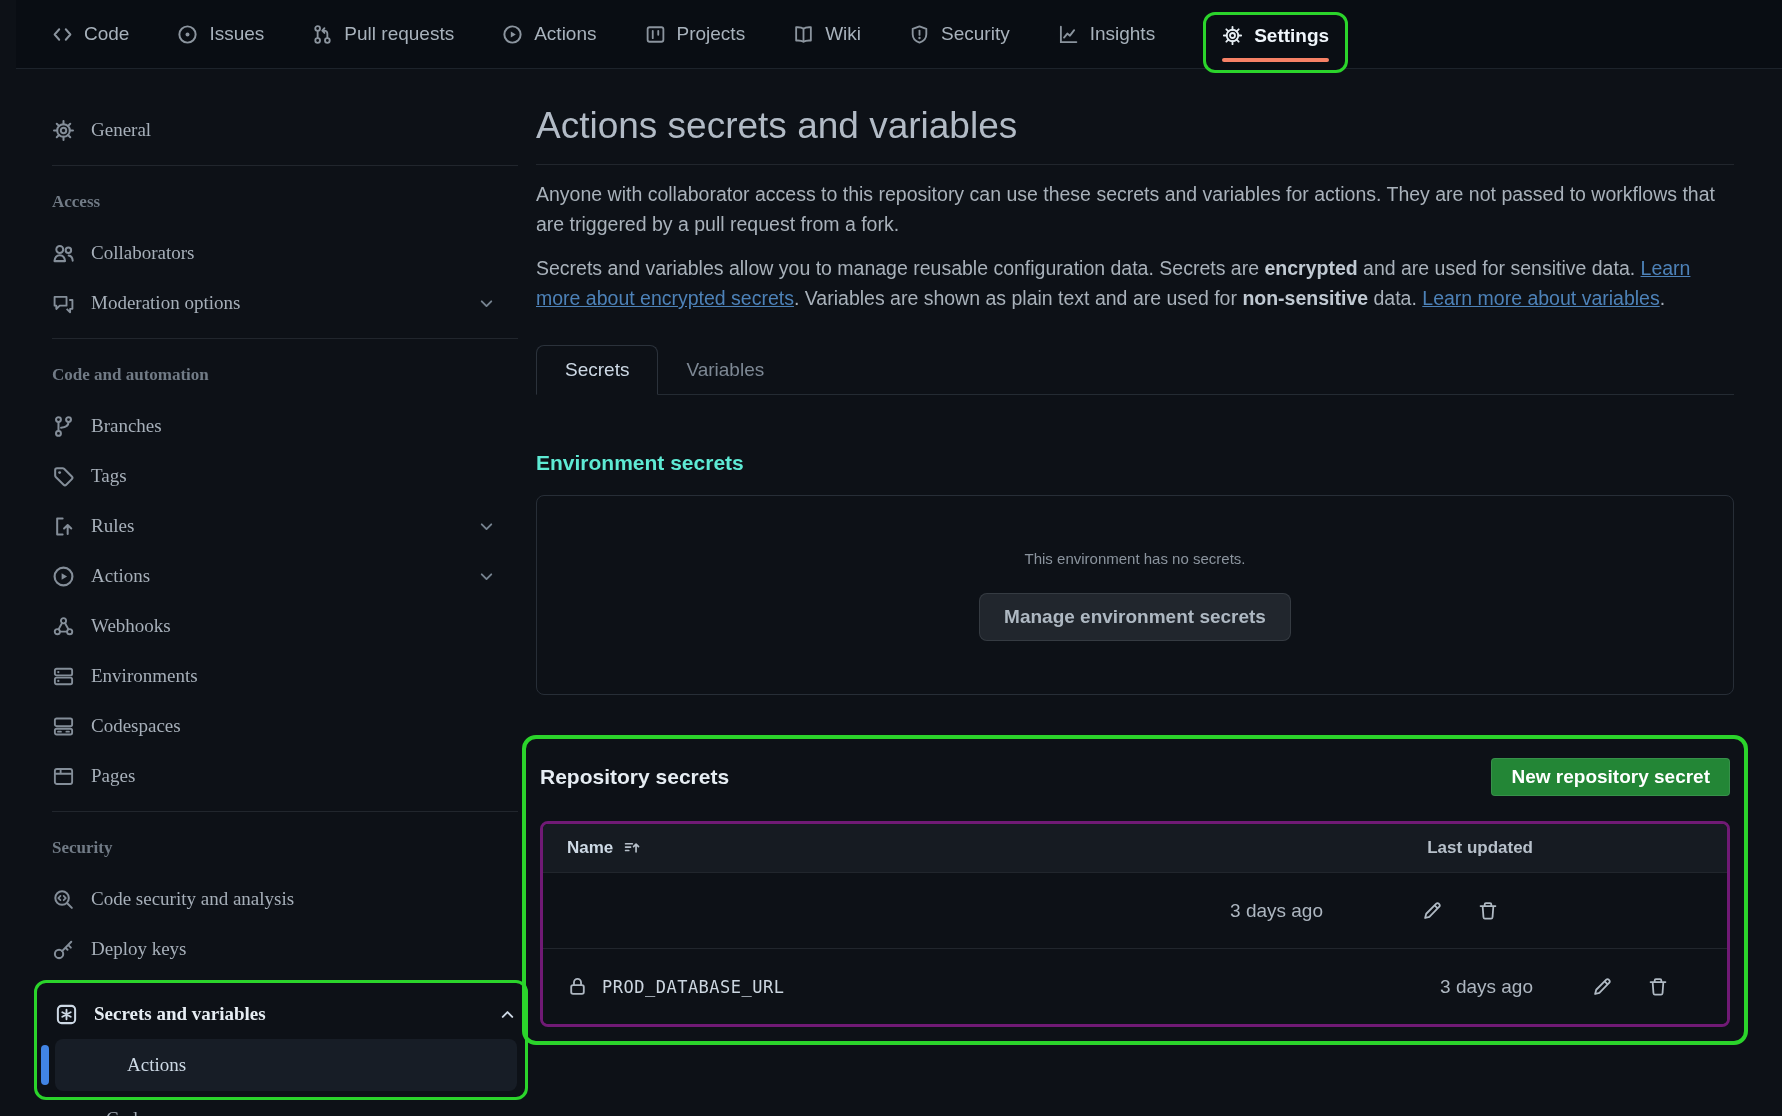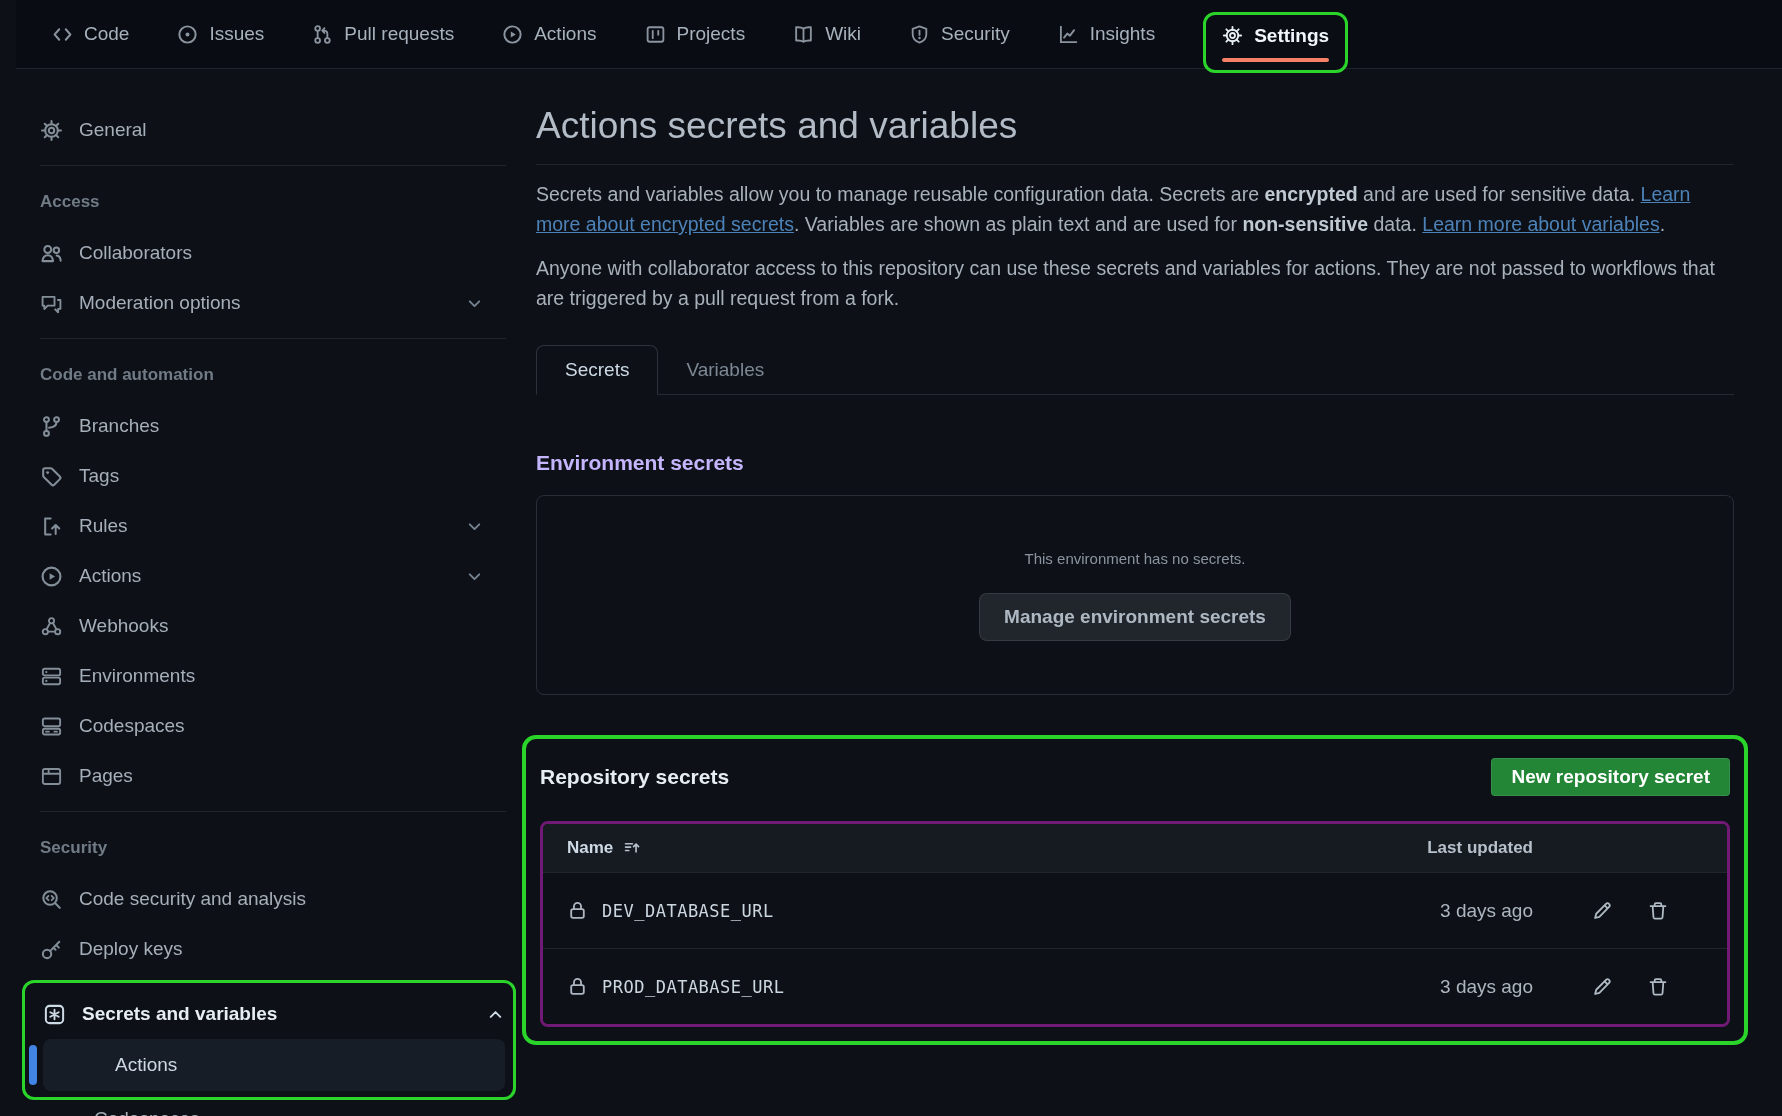--- a/index.html
+++ b/index.html
@@ -14,21 +14,21 @@
   .nav-item { display:flex; align-items:center; gap:11px; font-size:19px; color:#a8b2bc; cursor:pointer; white-space:nowrap; }
   .nav-item svg { width:21px; height:21px; color:#8b949e; }
   .settings-box { border:3px solid #2bd42b; border-radius:12px; padding:10px 16px 8px;
                   align-self:center; margin-top:16px; background:#0a0e14;
                   display:flex; flex-direction:column; }
   .settings-box .nav-item { color:#f0f6fc; font-weight:700; }
   .settings-box .nav-item svg { color:#e6edf3; }
   .tab-underline { height:4px; border-radius:3px; background:#f78166; margin-top:11px; }
 
   
-  .sidebar { position:absolute; top:56px; left:4px; width:516px; bottom:0; padding:49px 0 0 36px; }
+  .sidebar { position:absolute; top:56px; left:16px; width:516px; bottom:0; padding:49px 0 0 36px;font-family:Liberation Serif, serif; }
   .side-item { display:flex; align-items:center; gap:16px; height:50px; width:444px;
                font-size:19px; color:#a6afb9; cursor:pointer; }
   .side-item svg { width:23px; height:23px; color:#848e99; flex:none; }
   .side-item .chev { margin-left:auto; width:19px; height:19px; color:#768390; }
   .side-divider { border-top:1px solid #21262d; margin-top:10px; width:466px; }
   .side-label { margin-top:26px; margin-bottom:12px; height:24px; font-size:17px; font-weight:700; color:#717b86; }
   .secrets-annotation { margin-left:-18px; margin-top:6px; width:494px; border:3px solid #2bd42b;
                         border-radius:12px; padding:6px 8px 6px 18px; position:relative; }
   .secrets-annotation .side-item.expanded { color:#e6edf3; font-weight:700; width:100%; }
   .secrets-annotation .side-item.expanded svg { color:#cdd9e5; }
@@ -44,21 +44,21 @@
   .intro { margin-top:14px; font-size:19.5px; line-height:30px; color:#a8b1ba; }
   .intro + .intro { margin-top:14px; }
   .intro b { font-weight:700; color:#c0c9d2; }
   .intro a { color:#4d82b8; text-decoration:underline; cursor:pointer; }
 
   .tabs { display:flex; margin-top:32px; border-bottom:1px solid #242b33; align-items:flex-end; }
   .tab { padding:13px 28px; font-size:19px; color:#7d8894; cursor:pointer; }
   .tab.active { border:1px solid #2b323b; border-bottom:1px solid #0d1117; margin-bottom:-1px;
                 border-radius:8px 8px 0 0; color:#cdd9e5; background:#0d1117; }
 
-  .section-heading { margin-top:56px; font-size:21px; font-weight:700; color:#c4b5fd; }
+  .section-heading { margin-top:56px; font-size:21px; font-weight:700; color:#5eead4; }
   .env-box { margin-top:20px; height:200px; border:1px solid #272e37; border-radius:8px;
              display:flex; flex-direction:column; align-items:center; justify-content:center; gap:26px; }
   .env-empty { font-size:15px; color:#8b949e; }
   .btn-secondary { background:#21262d; border:1px solid rgba(240,246,252,0.1); border-radius:8px;
                    padding:12px 24px; font-size:19px; font-weight:600; color:#aeb8c2; cursor:pointer;
                    font-family:"Liberation Sans", sans-serif; }
 
   .repo-annotation { margin:40px -14px 0; border:4px solid #2bd42b; border-radius:14px; padding:12px 14px 14px; }
   .repo-header { display:flex; align-items:center; justify-content:space-between; height:52px; }
   .repo-heading { font-size:21px; font-weight:700; color:#e6edf3; }
@@ -384,22 +384,22 @@
 
     <div class="side-item cut">
       <span>Codespaces</span>
     </div>
   </div>
 
   <div class="main">
     <div class="page-title">Actions secrets and variables</div>
     <div class="title-divider"></div>
 
+    <p class="intro">Anyone with collaborator access to this repository can use these secrets and variables for actions. They are not passed to workflows that are triggered by a pull request from a fork.</p>
     <p class="intro"><span>Secrets and variables allow you to manage reusable configuration data. Secrets are </span><b>encrypted</b><span> and are used for sensitive data. </span><a>Learn more about encrypted secrets</a><span>. Variables are shown as plain text and are used for </span><b>non-sensitive</b><span> data. </span><a>Learn more about variables</a><span>.</span></p>
-    <p class="intro">Anyone with collaborator access to this repository can use these secrets and variables for actions. They are not passed to workflows that are triggered by a pull request from a fork.</p>
 
     <div class="tabs">
       <div class="tab active">Secrets</div>
       <div class="tab">Variables</div>
     </div>
 
     <div class="section-heading">Environment secrets</div>
     <div class="env-box">
       <div class="env-empty">This environment has no secrets.</div>
       <button class="btn-secondary">Manage environment secrets</button>
@@ -417,26 +417,20 @@
             <span>Name</span>
             <svg class="sort-icon" viewBox="0 0 16 16">
                 <use href="#i-sort-asc"></use>
               </svg>
           </div>
           <div class="updated-cell">Last updated</div>
           <div class="actions-cell"></div>
         </div>
 
         <div class="t-row t-body-row">
-          <div class="name-cell">
-            <svg class="lock" viewBox="0 0 16 16">
-                <use href="#i-lock"></use>
-              </svg>
-            <span class="secret-name">DEV_DATABASE_URL</span>
-          </div>
           <div class="updated-cell">3 days ago</div>
           <div class="actions-cell">
             <svg viewBox="0 0 16 16">
                 <use href="#i-pencil"></use>
               </svg>
             <svg viewBox="0 0 16 16">
                 <use href="#i-trash"></use>
               </svg>
           </div>
         </div>

